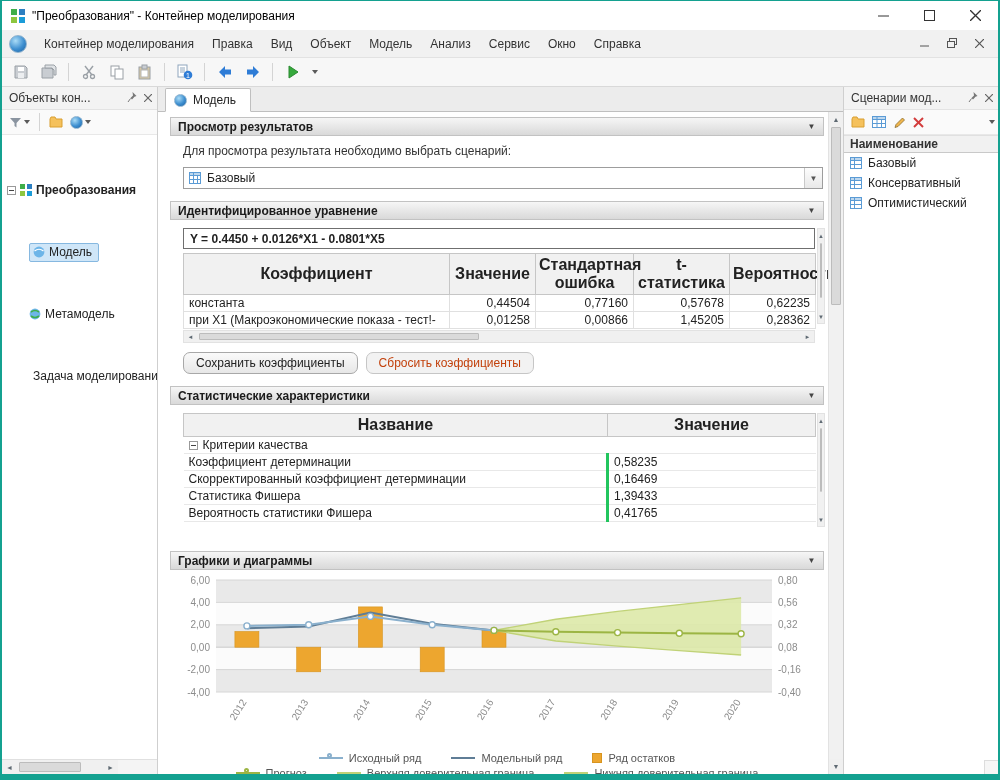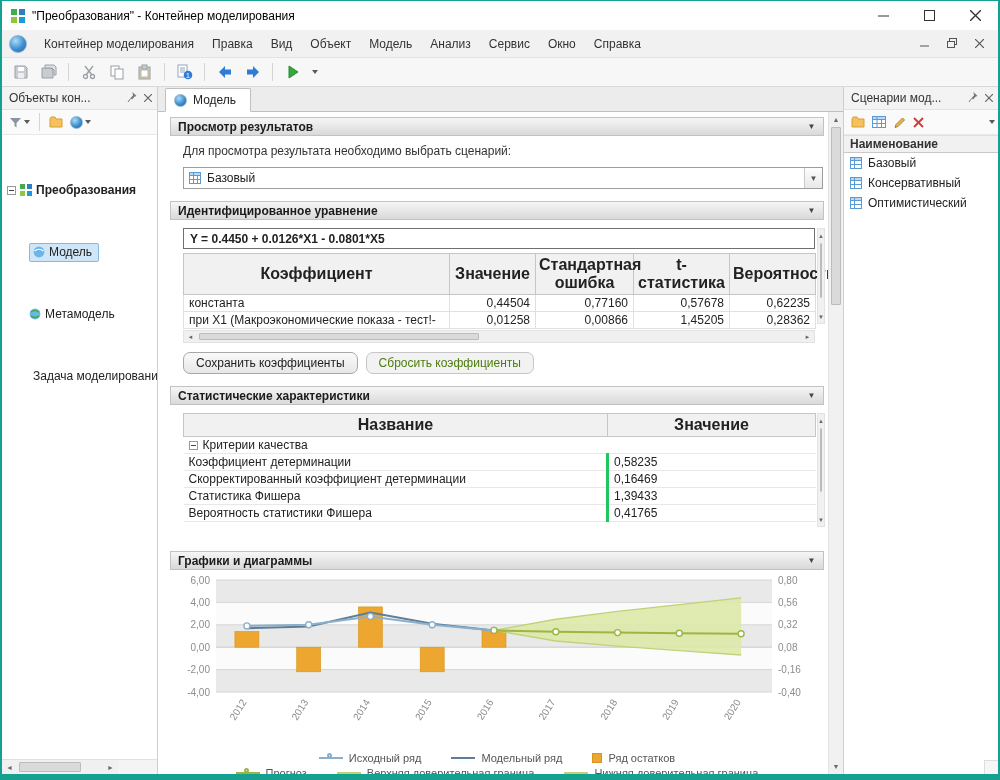--- a/index.html
+++ b/index.html
@@ -81,21 +81,21 @@
   table.grid td { padding:1px 5px; height:17px; white-space:nowrap; overflow:hidden; }
   table.coef td { border:1px solid #e0e0e0; }
   td.num { text-align:right; }
   .mini-vscroll { width:13px; background:#f1f1f1; border:1px solid #e2e2e2; display:flex; flex-direction:column; }
   .mini-vscroll .vs-btn { height:13px; font-size:6px; }
   .eq-hscroll { width:632px; height:13px; margin-top:1px; background:#f1f1f1; border:1px solid #e2e2e2; display:flex; align-items:stretch; }
   .eq-hscroll .hs-btn { width:13px; font-size:6px; }
   .eq-hscroll .hs-track { flex:1; }
   .eq-buttons { margin-top:9px; display:flex; gap:8px; }
   .btn { height:22px; padding:0 12px; background:linear-gradient(#fafafa,#e7e7e7); border:1px solid #a8a8a8; border-radius:7px; font-family:inherit; font-size:12px; color:#222; }
-  .btn.disabled { color:#4d7c0f; background:#f2f2f2; border-color:#c6c6c6; }
+  .btn.disabled { color:#c2410c; background:#f2f2f2; border-color:#c6c6c6; }
   
   table.stats th { height:18px; }
   th.focus-col { border:1px solid #8b8b8b; }
   table.stats td { border-bottom:1px solid #e8e8e8; }
   table.stats td.val { border-left:3px solid #22c55e; text-align:left; }
   td.indent { padding-left:28px; }
   .grp { display:flex; align-items:center; gap:5px; }
   
   .chart-area { padding:4px 0 0 0; }
   .legend-row { display:flex; justify-content:center; gap:30px; margin-top:3px; font-size:11px; color:#555; align-items:center; }

